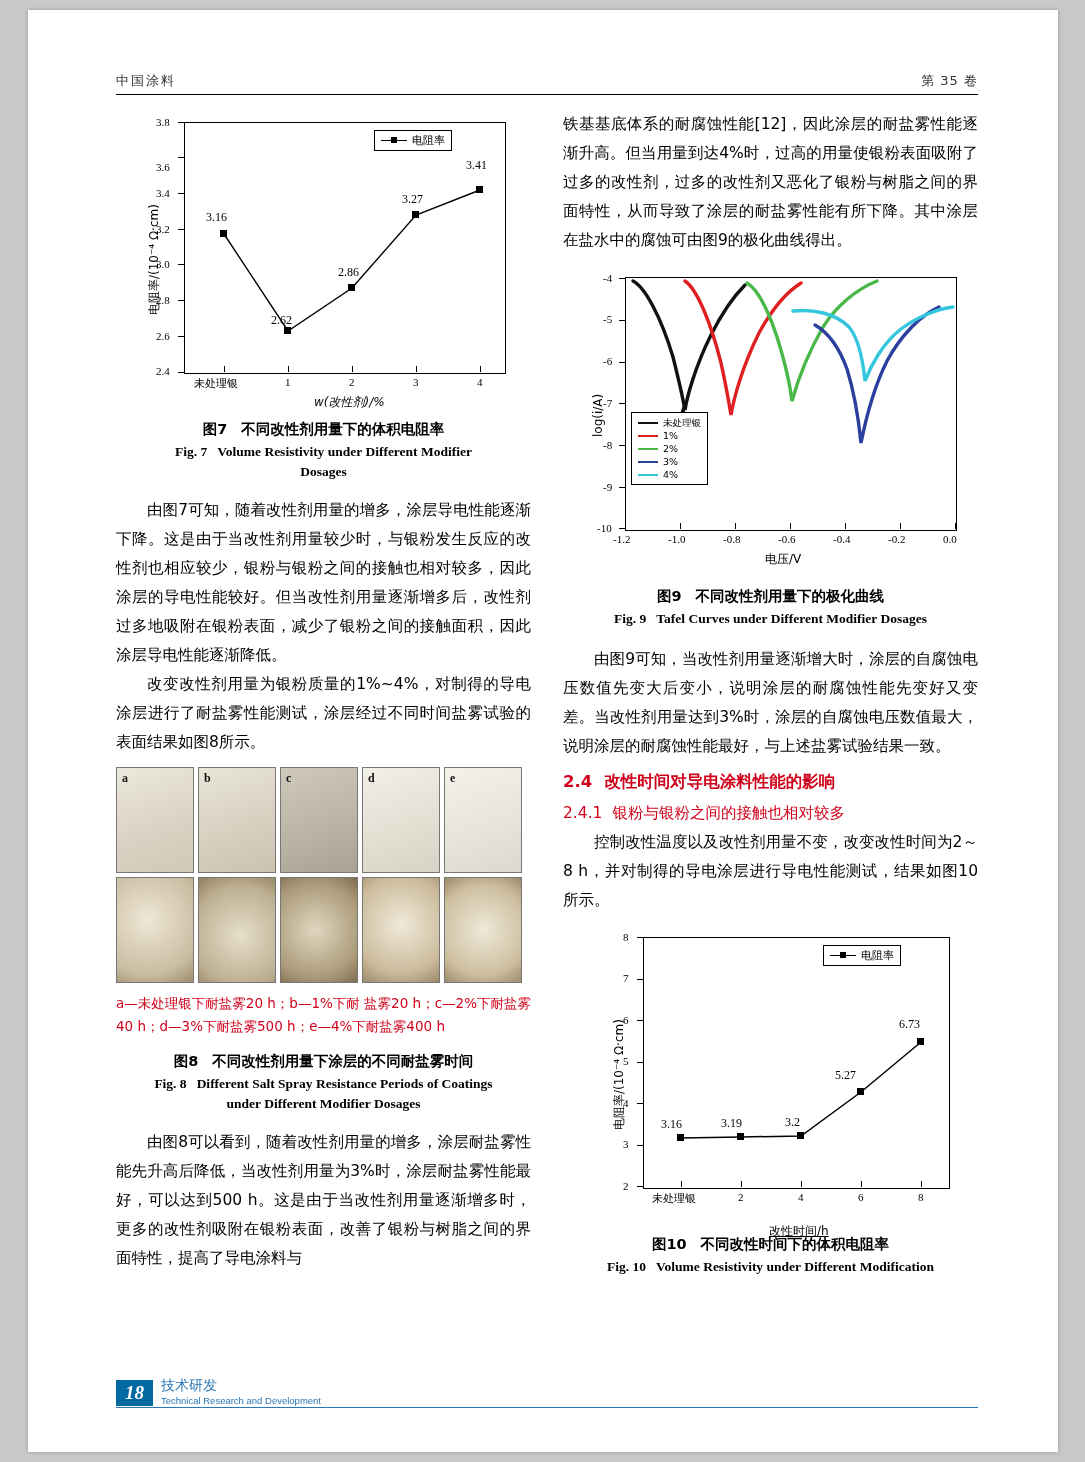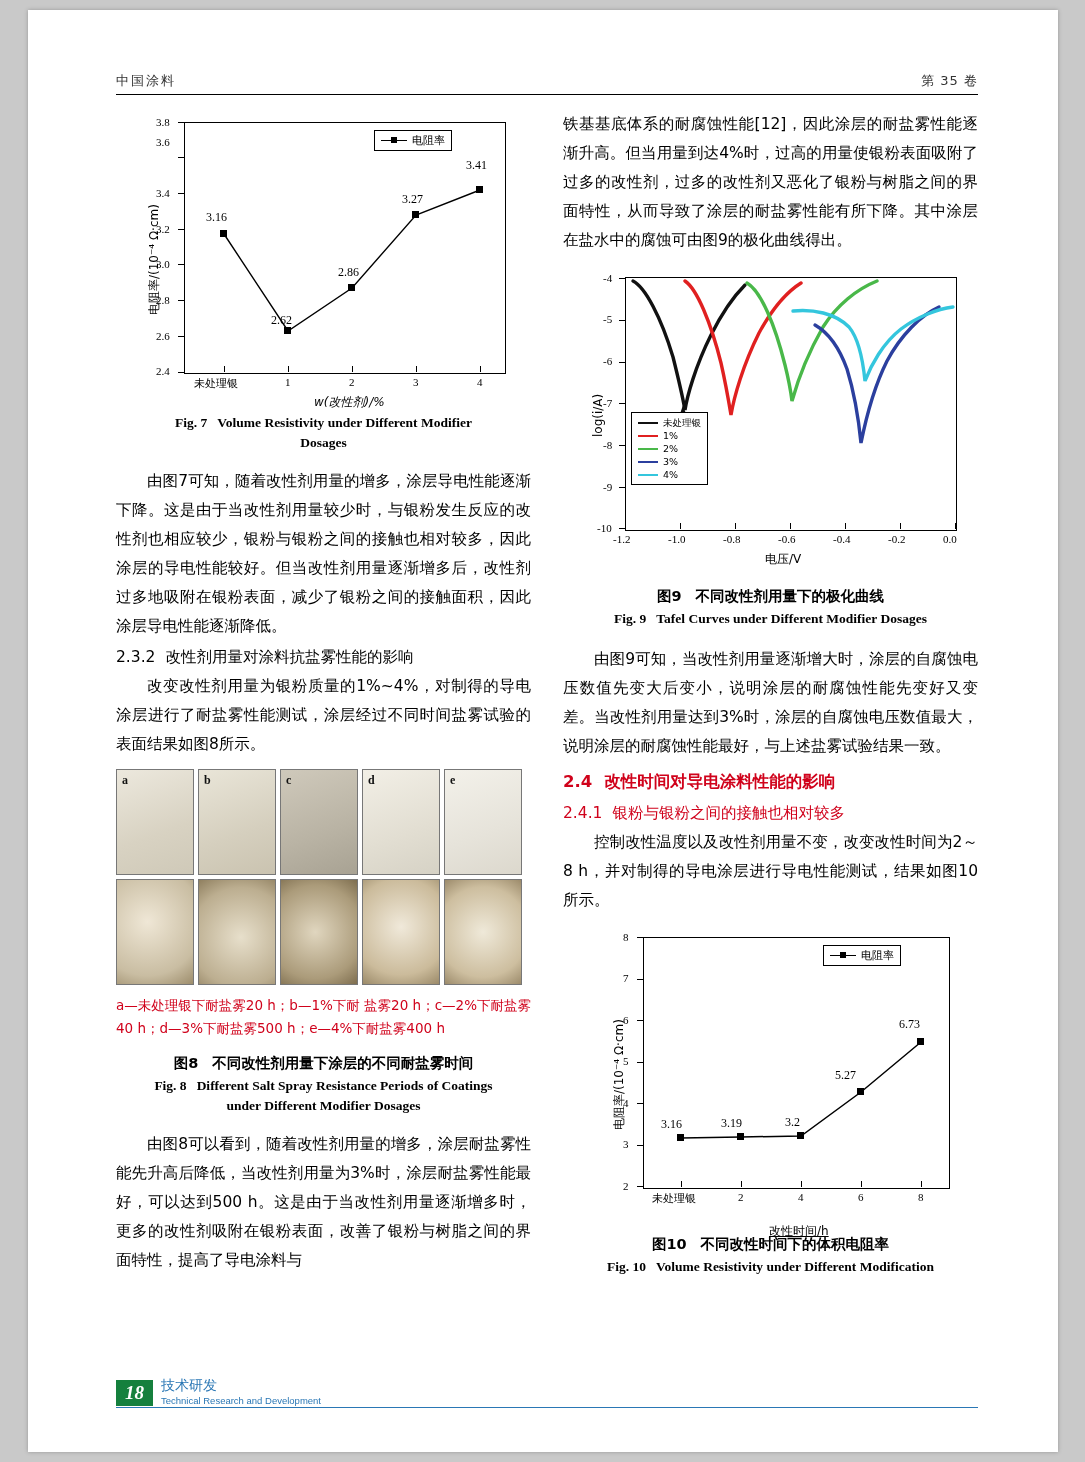--- a/index.html
+++ b/index.html
@@ -108,21 +108,21 @@
   .hand{
     color:#d0021b;font-size:13.5px;line-height:23px;
     font-family:"DejaVu Sans",sans-serif;
     margin-top:9px;text-align:justify;
   }
   
   .footer{
     position:absolute;left:88px;bottom:46px;display:flex;align-items:flex-end;gap:8px;
   }
   .pagenum{
-    background:#15803d;color:#fff;font-style:italic;font-weight:bold;
+    background:#0369a1;color:#fff;font-style:italic;font-weight:bold;
     font-size:19px;padding:2px 9px;font-family:"Liberation Serif",serif;
   }
   .foot-cn{font-size:14px;font-family:"DejaVu Sans",sans-serif;color:#2a77b5;}
   .foot-en{font-size:9.5px;font-family:Liberation Sans, sans-serif;color:#2a77b5;}
   .footer-rule{position:absolute;left:88px;bottom:44px;width:862px;height:1px;background:#2a77b5;}
 </style>
 </head>
 <body>
 
 <div class="page">
@@ -133,21 +133,21 @@
   </div>
   <div class="hdr-rule"></div>
 
   <div class="col col-left">
 
     <div class="chartbox" style="width:415px;height:300px;">
 
       <div style="position:absolute;left:68px;top:12px;width:320px;height:250px;border:1px solid #000;"></div>
 
       <div class="ticklabel" style="left:40px;top:6px;">3.8</div>
-      <div class="ticklabel" style="left:40px;top:26px;">3.6</div>
+      <div class="ticklabel" style="left:40px;top:51px;">3.6</div>
       <div class="ticklabel" style="left:40px;top:77px;">3.4</div>
       <div class="ticklabel" style="left:40px;top:113px;">3.2</div>
       <div class="ticklabel" style="left:40px;top:148px;">3.0</div>
       <div class="ticklabel" style="left:40px;top:184px;">2.8</div>
       <div class="ticklabel" style="left:40px;top:220px;">2.6</div>
       <div class="ticklabel" style="left:40px;top:255px;">2.4</div>
       <div class="tick" style="left:62px;top:12px;width:6px;height:1px;"></div>
       <div class="tick" style="left:62px;top:47px;width:6px;height:1px;"></div>
       <div class="tick" style="left:62px;top:83px;width:6px;height:1px;"></div>
       <div class="tick" style="left:62px;top:119px;width:6px;height:1px;"></div>
@@ -183,30 +183,30 @@
       <div class="dlabel" style="left:222px;top:155px;">2.86</div>
       <div class="dlabel" style="left:286px;top:82px;">3.27</div>
       <div class="dlabel" style="left:350px;top:48px;">3.41</div>
 
       <div class="legendbox" style="left:258px;top:20px;">
         <span class="legend-line"></span>
         <span>电阻率</span>
       </div>
     </div>
 
+    <div class="cap-cn">
+      <span class="num">图7</span><span>不同改性剂用量下的体积电阻率</span>
+    </div>
     <div class="cap-en">
       <span class="fignum">Fig. 7</span><span>Volume Resistivity under Different Modifier</span>
       <div>Dosages</div>
     </div>
 
     <p class="body indent" style="margin-top:14px;">由图7可知，随着改性剂用量的增多，涂层导电性能逐渐下降。这是由于当改性剂用量较少时，与银粉发生反应的改性剂也相应较少，银粉与银粉之间的接触也相对较多，因此涂层的导电性能较好。但当改性剂用量逐渐增多后，改性剂过多地吸附在银粉表面，减少了银粉之间的接触面积，因此涂层导电性能逐渐降低。</p>
 
-    <div class="h3">
-      <span class="num">2.3.2</span><span>改性剂用量对涂料抗盐雾性能的影响</span>
-    </div>
 
     <p class="body indent">改变改性剂用量为银粉质量的1%~4%，对制得的导电涂层进行了耐盐雾性能测试，涂层经过不同时间盐雾试验的表面结果如图8所示。</p>
 
     <div class="photos" style="margin-top:10px;">
       <div class="pcell">
         <div class="ptop" style="background:linear-gradient(160deg,#ece8dd,#d8d2c2 60%,#cfc9b8);">
           <span class="plabel">a</span>
         </div>
         <div class="pbot" style="background:radial-gradient(circle at 40% 40%,#efe7d6,#c9bda2 70%,#9d8d6c);"></div>
       </div>

